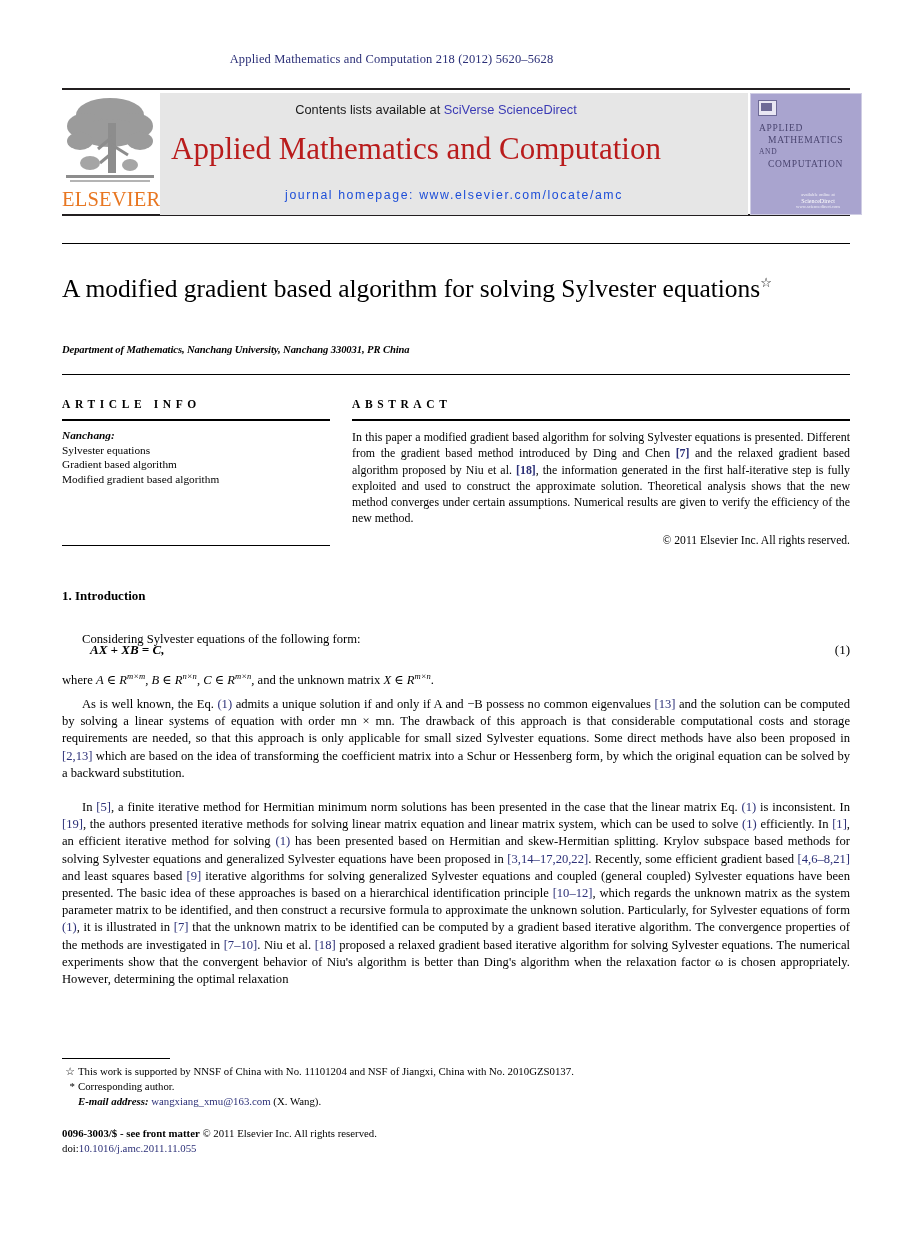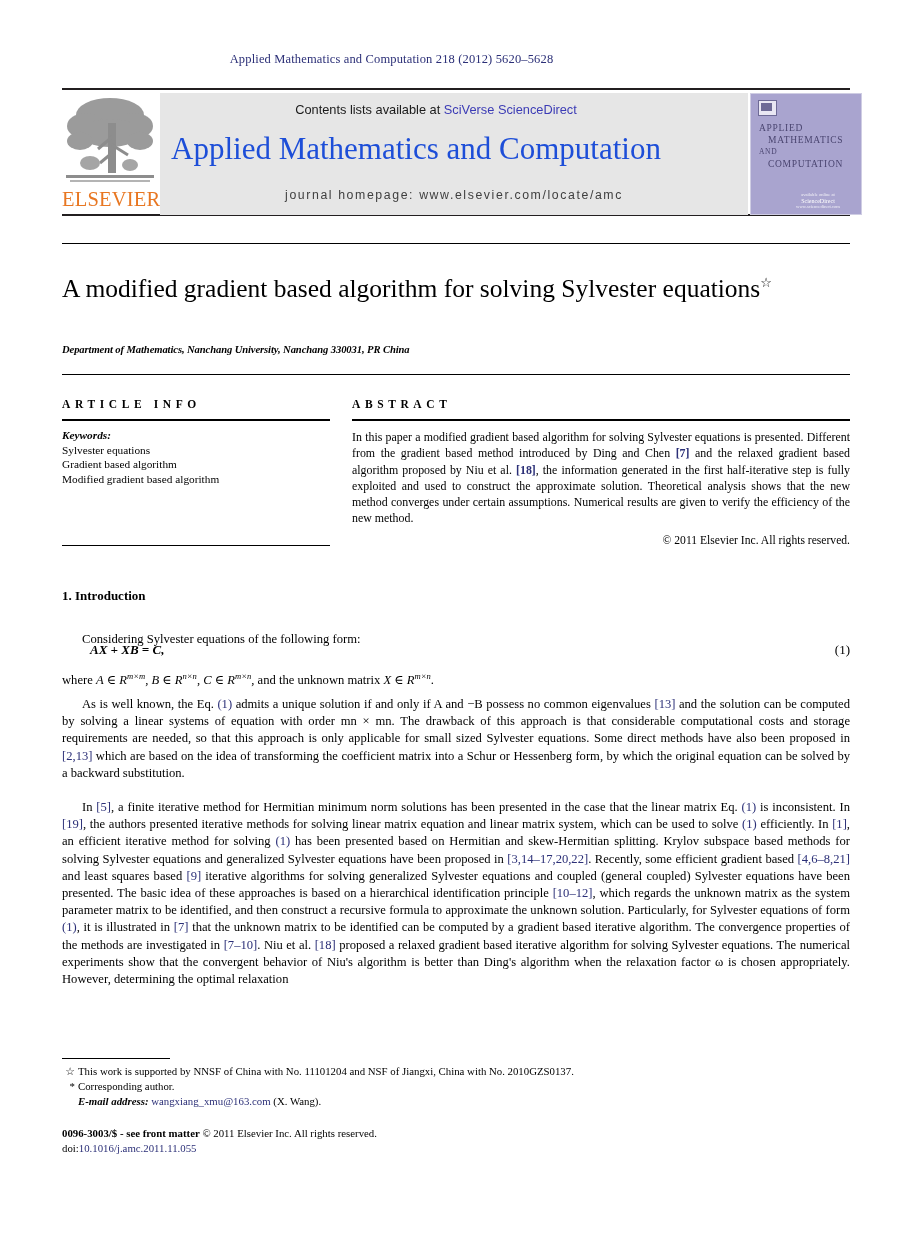--- a/index.html
+++ b/index.html
@@ -78,31 +78,31 @@
     color: #1a1a1a;
   }
   .banner-contents .sd-link { color: #3b3bb5; }
   .banner-title {
     position: absolute;
     left: 0; top: 38px;
     width: 512px;
     text-align: center;
     font-family: "Liberation Serif", serif;
     font-size: 31px;
-    color: #1d4ed8;
+    color: #b91c1c;
   }
   .banner-homepage {
     position: absolute;
     left: 0; top: 95px;
     width: 588px;
     text-align: center;
     font-family: "Liberation Sans", sans-serif;
     font-size: 12.3px;
     letter-spacing: 1.6px;
-    color: #404040;
+    color: #1d4ed8;
   }
 
   .cover-thumb {
     position: absolute;
     left: 688px; top: 3px;
     width: 112px;
     height: 122px;
     background: #a9a4cf;
     border: 1px solid #cfcde3;
     box-sizing: border-box;
@@ -383,21 +383,21 @@
   </div>
 
 
   <div class="affil">Department of Mathematics, Nanchang University, Nanchang 330031, PR China</div>
   <div class="affil-rule"></div>
 
   <div class="col-info">
     <div class="sec-head">ARTICLE INFO</div>
     <div class="sec-rule"></div>
     <div class="keywords">
-      <div class="kw-head">Keywords:</div>
+      <div class="kw-head">Nanchang:</div>
       <div>Sylvester equations</div>
       <div>Gradient based algorithm</div>
       <div>Modified gradient based algorithm</div>
     </div>
   </div>
   <div class="info-rule-bottom"></div>
 
   <div class="col-abs">
     <div class="sec-head">ABSTRACT</div>
     <div class="sec-rule"></div>

